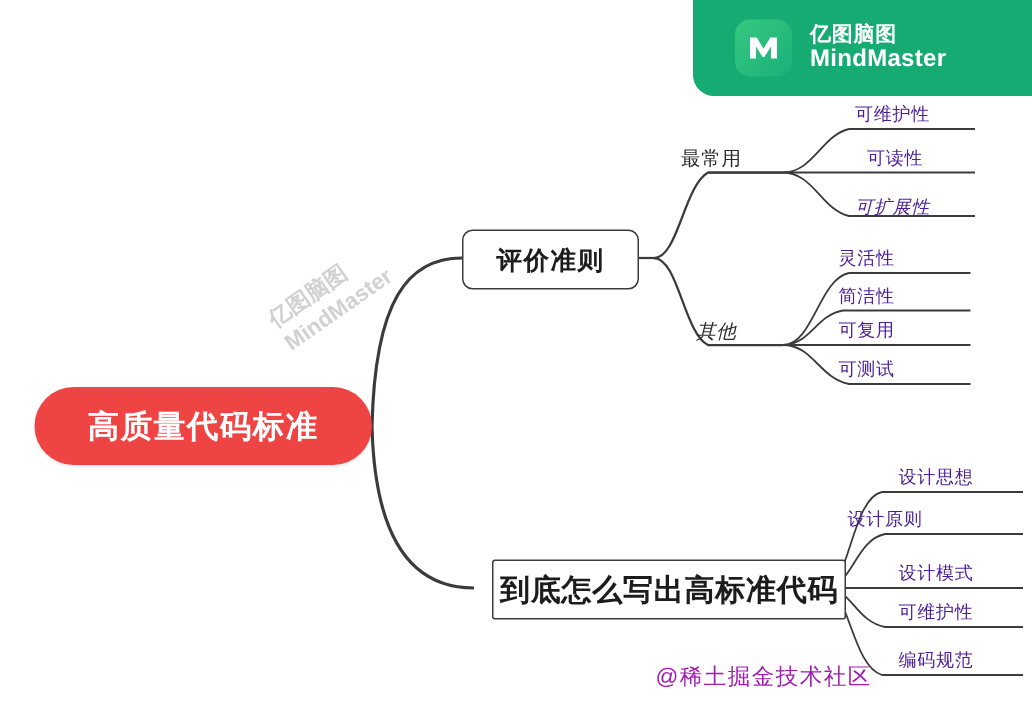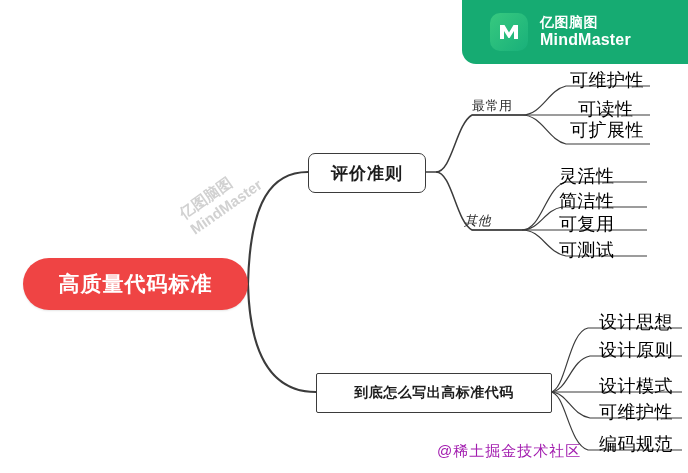--- a/index.html
+++ b/index.html
@@ -59,35 +59,35 @@
     border:1.8px solid #3b3b3b;
     background:#ffffff;
     display:flex;align-items:center;justify-content:center;
     color:#1c1c1c;font-weight:bold;
   }
   .branch-1{
     left:308px;top:153px;width:116px;height:38px;
     border-radius:7px;font-size:17px;letter-spacing:1px;
   }
   .branch-2{
-    left:316px;top:373px;width:234px;height:38px;
-    border-radius:2px;font-size:14px;letter-spacing:.5px;
+    left:328px;top:373px;width:234px;height:38px;
+    border-radius:2px;font-size:20px;letter-spacing:.5px;
   }
 
   
   .sublabel{
     position:absolute;z-index:20;
     color:#2a2a2a;font-size:13px;white-space:nowrap;
     letter-spacing:.5px;
   }
 
   
   .leaf{
     position:absolute;z-index:20;
-    color:#000000;font-size:18px;white-space:nowrap;
+    color:#4c1d95;font-size:12px;white-space:nowrap;
     letter-spacing:.5px;
   }
 
   
   .wm-diagonal{
     position:absolute;z-index:10;
     left:176px;top:208px;
     transform:rotate(-35deg);
     transform-origin:left top;
     color:#c9c9c9;font-size:15px;font-weight:bold;
@@ -149,34 +149,34 @@
   </div>
 
   <div class="node branch branch-1">
     <span>评价准则</span>
   </div>
 
   <div class="node branch branch-2">
     <span>到底怎么写出高标准代码</span>
   </div>
 
-  <div class="sublabel" style="left:472px;top:97px;font-family:Liberation Mono, monospace;">最常用</div>
+  <div class="sublabel" style="left:454px;top:97px;font-family:Liberation Mono, monospace;">最常用</div>
   <div class="sublabel" style="left:464px;top:212px;font-style:italic;">其他</div>
 
   <div class="leaf" style="left:570px;top:68px;">可维护性</div>
   <div class="leaf" style="left:578px;top:97px;">可读性</div>
-  <div class="leaf" style="left:570px;top:118px;">可扩展性</div>
+  <div class="leaf" style="left:570px;top:130px;font-style:italic;">可扩展性</div>
 
   <div class="leaf" style="left:559px;top:164px;">灵活性</div>
   <div class="leaf" style="left:559px;top:189px;">简洁性</div>
   <div class="leaf" style="left:559px;top:212px;">可复用</div>
   <div class="leaf" style="left:559px;top:238px;">可测试</div>
 
   <div class="leaf" style="left:599px;top:310px;">设计思想</div>
-  <div class="leaf" style="left:599px;top:338px;text-align:center;">设计原则</div>
+  <div class="leaf" style="left:565px;top:338px;text-align:center;">设计原则</div>
   <div class="leaf" style="left:599px;top:374px;">设计模式</div>
   <div class="leaf" style="left:599px;top:400px;">可维护性</div>
   <div class="leaf" style="left:599px;top:432px;">编码规范</div>
 
   <div class="wm-bottom">@稀土掘金技术社区</div>
 
   <div class="banner">
     <div class="logo-box">
       <svg width="26" height="26" viewBox="0 0 26 26" aria-hidden="true">
         <path d="M4 20 L4 6 L8.5 6 L13 13.5 L17.5 6 L22 6 L22 20 L18 20 L18 12 L13.6 19 L12.4 19 L8 12 L8 20 Z" fill="#ffffff"></path>

